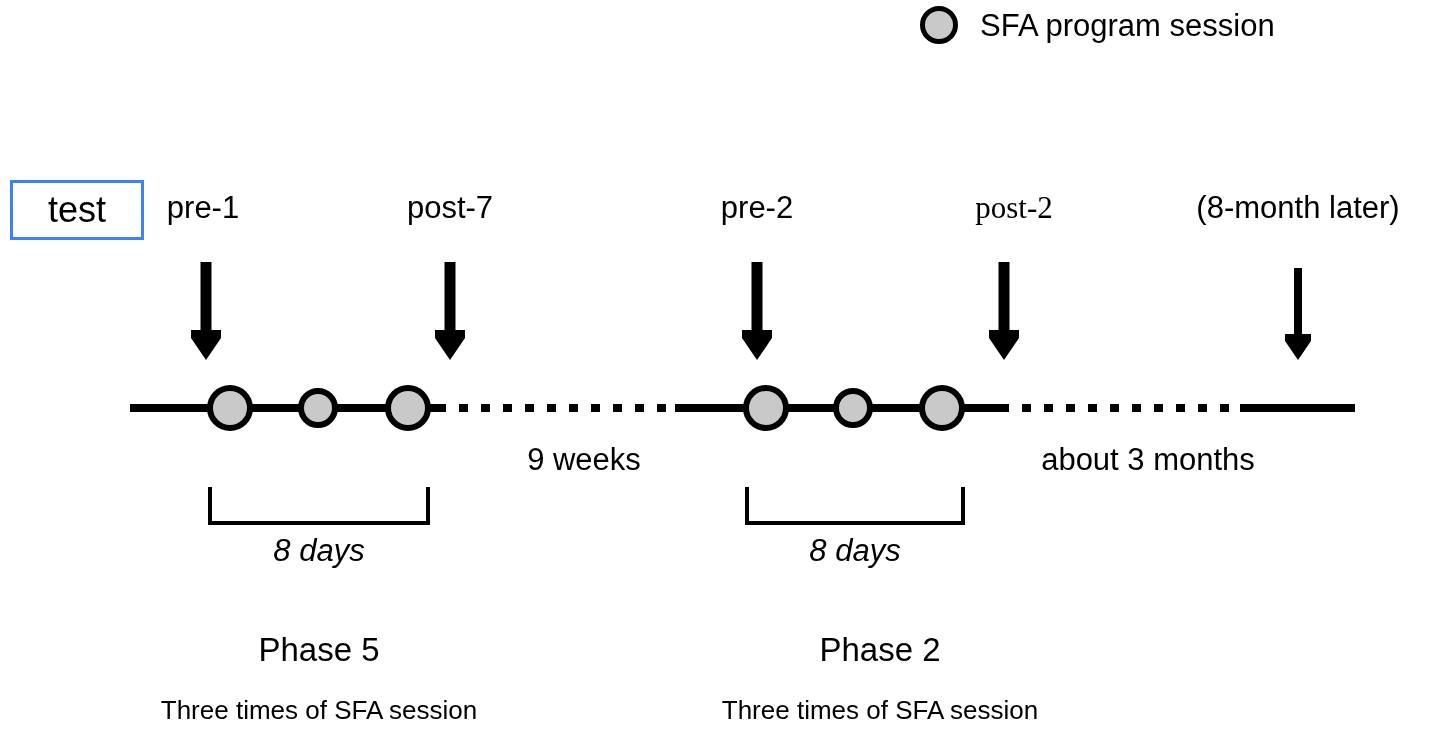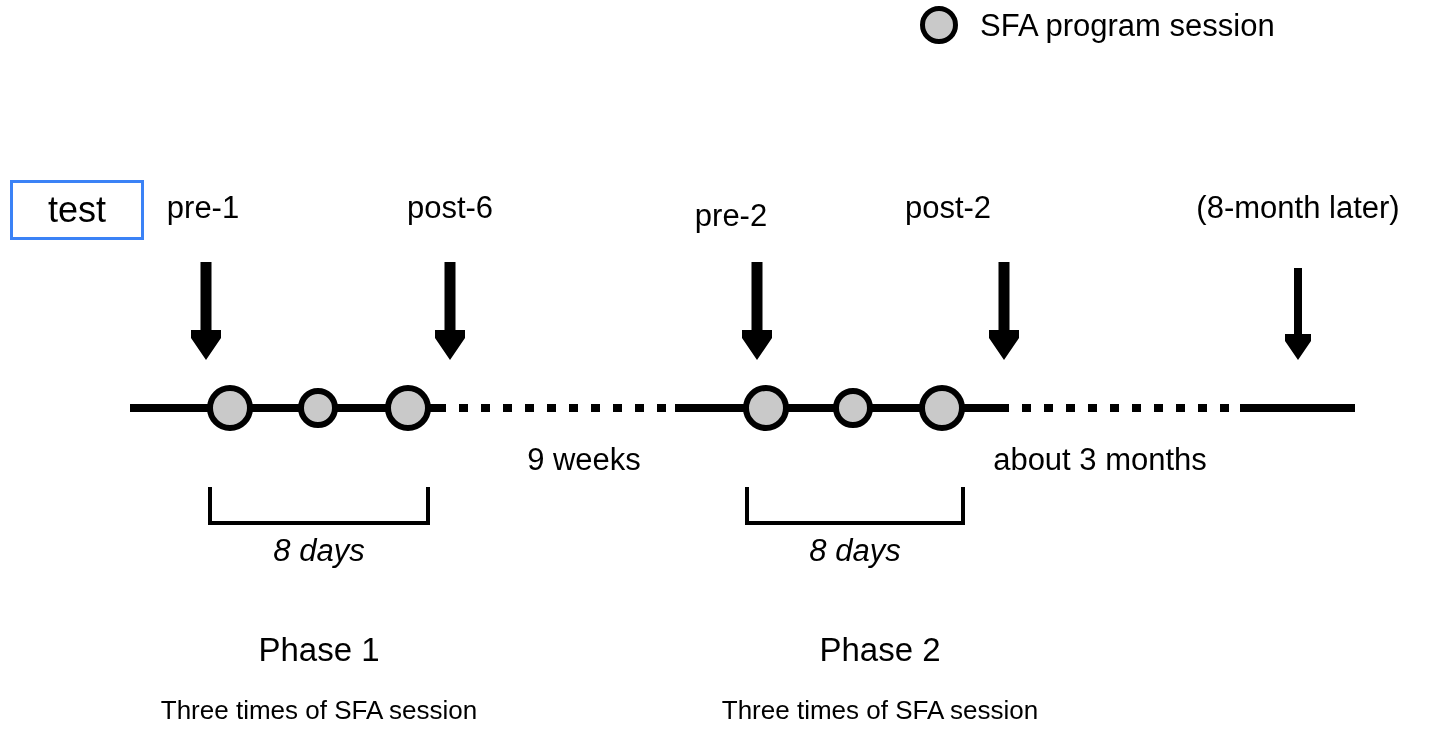--- a/index.html
+++ b/index.html
@@ -155,29 +155,29 @@
 
   <div class="test-box">
     <span>test</span>
   </div>
 
   <div id="timepoints-layer">
       <div class="tp-label" style="left: 203px;">pre-1</div>
       <div class="arrow" style="left: 206px; top: 262px;"><svg width="30" height="98" viewBox="0 0 30 98">
           <polygon points="9.5,0 20.5,0 20.5,68 30,68 30,76 15,98 0,76 0,68 9.5,68" fill="#000000"></polygon>
         </svg></div>
-      <div class="tp-label" style="left: 450px;">post-6</div>
+      <div class="tp-label" style="left: 450px;">post-7</div>
       <div class="arrow" style="left: 450px; top: 262px;"><svg width="30" height="98" viewBox="0 0 30 98">
           <polygon points="9.5,0 20.5,0 20.5,68 30,68 30,76 15,98 0,76 0,68 9.5,68" fill="#000000"></polygon>
         </svg></div>
-      <div class="tp-label" style="left: 731px; margin-top: 8px;">pre-2</div>
+      <div class="tp-label" style="left: 757px;">pre-2</div>
       <div class="arrow" style="left: 757px; top: 262px;"><svg width="30" height="98" viewBox="0 0 30 98">
           <polygon points="9.5,0 20.5,0 20.5,68 30,68 30,76 15,98 0,76 0,68 9.5,68" fill="#000000"></polygon>
         </svg></div>
-      <div class="tp-label" style="left: 948px;">post-2</div>
+      <div class="tp-label" style="left: 1014px; font-family: Liberation Serif, serif;">post-2</div>
       <div class="arrow" style="left: 1004px; top: 262px;"><svg width="30" height="98" viewBox="0 0 30 98">
           <polygon points="9.5,0 20.5,0 20.5,68 30,68 30,76 15,98 0,76 0,68 9.5,68" fill="#000000"></polygon>
         </svg></div>
       <div class="tp-label" style="left: 1298px;">(8-month later)</div>
       <div class="arrow" style="left: 1298px; top: 268px;"><svg width="26" height="92" viewBox="0 0 26 92">
           <polygon points="9,0 17,0 17,66 26,66 26,73 13,92 0,73 0,66 9,66" fill="#000000"></polygon>
         </svg></div>
     </div>
 
   <div id="timeline-layer" class="timeline"><svg width="1445" height="80" viewBox="0 0 1445 80">
@@ -191,30 +191,30 @@
       <div class="session-dot" style="left: 230px; top: 408px; width: 46px; height: 46px;"></div>
       <div class="session-dot" style="left: 318px; top: 408px; width: 40px; height: 40px;"></div>
       <div class="session-dot" style="left: 408px; top: 408px; width: 46px; height: 46px;"></div>
       <div class="session-dot" style="left: 766px; top: 408px; width: 46px; height: 46px;"></div>
       <div class="session-dot" style="left: 853px; top: 408px; width: 40px; height: 40px;"></div>
       <div class="session-dot" style="left: 942px; top: 408px; width: 46px; height: 46px;"></div>
     </div>
 
   <div id="gaps-layer">
       <div class="gap-label" style="left: 584px;">9 weeks</div>
-      <div class="gap-label" style="left: 1100px;">about 3 months</div>
+      <div class="gap-label" style="left: 1148px;">about 3 months</div>
     </div>
 
   <div id="brackets-layer">
       <div class="bracket" style="left: 208px; width: 222px;"></div>
       <div class="bracket-label" style="left: 319px;">8 days</div>
       <div class="bracket" style="left: 745px; width: 220px;"></div>
       <div class="bracket-label" style="left: 855px;">8 days</div>
     </div>
 
   <div id="phases-layer">
-      <div class="phase-title" style="left: 319px;">Phase 1</div>
+      <div class="phase-title" style="left: 319px;">Phase 5</div>
       <div class="phase-sub" style="left: 319px;">Three times of SFA session</div>
       <div class="phase-title" style="left: 880px; text-align: center;">Phase 2</div>
       <div class="phase-sub" style="left: 880px;">Three times of SFA session</div>
     </div>
 
 </div>
 
 </body></html>

